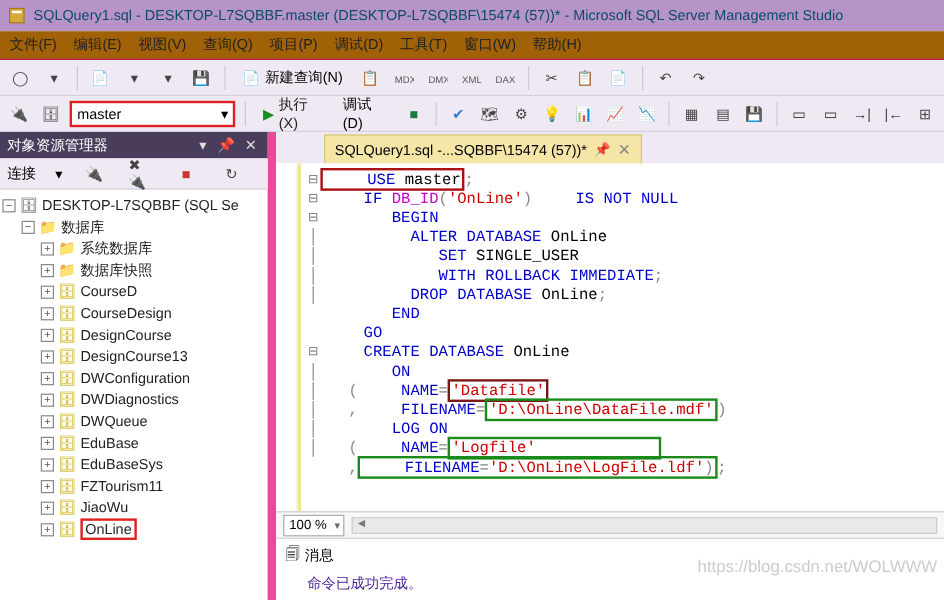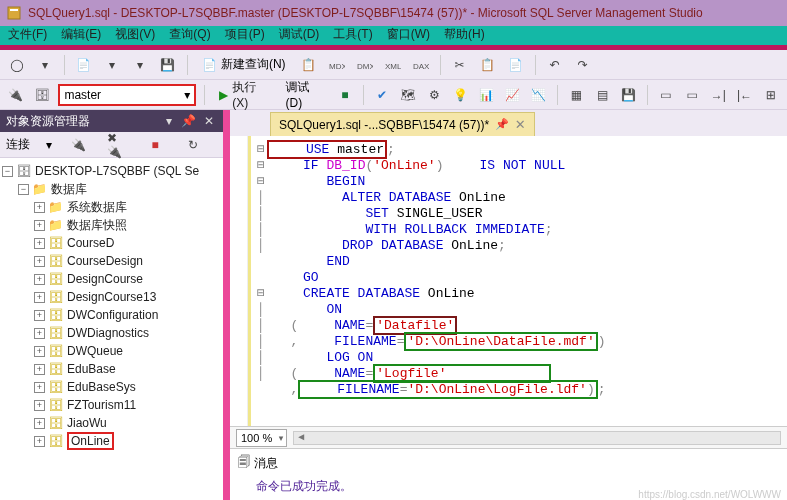--- a/index.html
+++ b/index.html
@@ -1,22 +1,22 @@
 <!DOCTYPE html>
 <html><head>
 <meta charset="utf-8">
 <style>
   * { box-sizing: border-box; margin: 0; padding: 0; }
   body { font-family: "Microsoft YaHei", "Segoe UI", sans-serif; font-size: 12px; background: #fff; width: 787px; height: 500px; overflow: hidden; position: relative; }
   
   .titlebar { background: #b794c7; height: 26px; display: flex; align-items: center; padding: 0 6px; gap: 6px; }
   .titlebar .app-icon { width: 16px; height: 16px; display: inline-flex; align-items: center; justify-content: center; }
-  .titlebar .title { color: #7f1d1d; font-size: 12px; }
-  
-  .menubar { background: #14b8a6; height: 24px; display: flex; padding: 0 8px; gap: 14px; border-bottom: 5px solid #be185d; }
+  .titlebar .title { color: #0c4a6e; font-size: 12px; }
+  
+  .menubar { background: #a16207; height: 24px; display: flex; align-items: center; padding: 0 8px; gap: 14px; border-bottom: 1px solid #be185d; }
   .menubar span { color: #222; cursor: default; }
   
   .toolbar { background: #eee9f3; height: 30px; display: flex; align-items: center; padding: 0 6px; gap: 6px; border-bottom: 1px solid #d8d0e0; }
   .tbtn { width: 22px; height: 22px; display: inline-flex; align-items: center; justify-content: center; cursor: pointer; color: #444; border: 1px solid transparent; }
   .tsep { width: 1px; height: 20px; background: #ccc; margin: 0 2px; }
   .tbtn-text { height: 22px; padding: 0 6px; display: inline-flex; align-items: center; gap: 4px; cursor: pointer; font-size: 12px; }
   
   .toolbar2 { background: #eee9f3; height: 30px; display: flex; align-items: center; padding: 0 6px; gap: 6px; border-bottom: 1px solid #d8d0e0; }
   .db-select { border: 2px solid #d22; background: #fff; height: 22px; width: 150px; padding: 0 4px; display: flex; align-items: center; justify-content: space-between; }
   .play { color: #1a8f1a; }
@@ -60,21 +60,21 @@
   .zoom-bar { height: 22px; border-top: 1px solid #ccc; display: flex; align-items: center; padding: 0 6px; gap: 6px; font-size: 11px; background:#f7f7f7; }
   .zoom-select { border:1px solid #aaa; background:#fff; padding:0 14px 0 4px; height:18px; display:inline-flex; align-items:center; position:relative; }
   .zoom-select::after { content:"▾"; position:absolute; right:3px; font-size:9px; color:#666; }
   .hscroll { flex:1; height:14px; background:#e9e9e9; border:1px solid #ccc; position:relative; }
   .hscroll::before { content:"◄"; position:absolute; left:2px; top:-1px; font-size:10px; color:#777; }
   
   .messages { height: 52px; border-top: 1px solid #ccc; padding: 4px 8px; background:#fff; }
   .msg-tab { display: flex; align-items: center; gap: 4px; font-size: 12px; }
   .msg-body { padding: 4px 18px; font-size: 12px; color: #4c1d95; }
   
-  .watermark { position:absolute; right:6px; bottom:0; font-size:10px; color:#ccc; }
+  .watermark { position:absolute; right:6px; bottom:20px; font-size:14px; color:#ccc; }
 </style>
 </head>
 <body>
 
 <div class="titlebar">
   <span class="app-icon">
     <svg width="14" height="14" viewBox="0 0 14 14">
         <rect x="1" y="1" width="12" height="12" fill="#d9a83a" stroke="#a07820"></rect>
         <rect x="3" y="3" width="8" height="2" fill="#fff"></rect>
       </svg>

